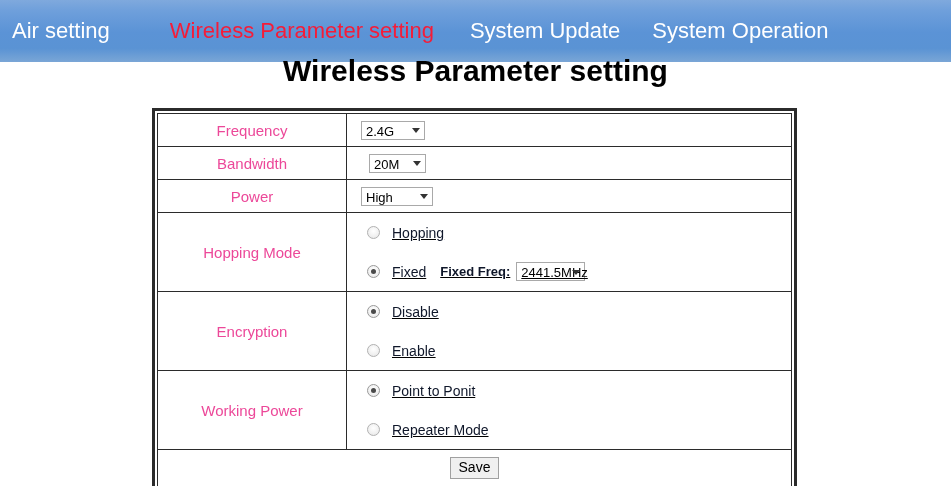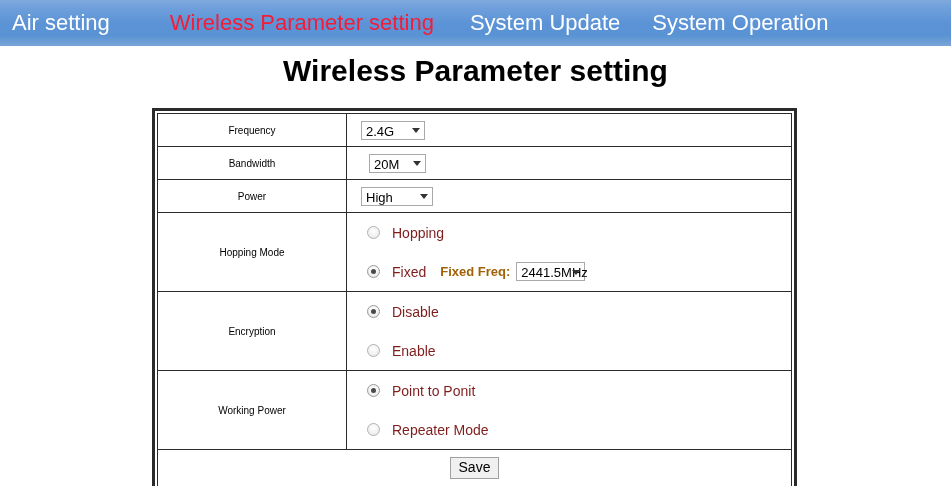--- a/index.html
+++ b/index.html
@@ -13,21 +13,21 @@
     font-family: "Liberation Sans", sans-serif;
     overflow: hidden;
   }
 
   
   .navbar {
     position: absolute;
     left: 0;
     top: 0;
     width: 951px;
-    height: 46px;
+    height: 62px;
     background: linear-gradient(to bottom,
         #7fa9dd 0%,
         #6e9fdb 18%,
         #5b93d6 52%,
         #5a93d4 78%,
         #7aa6d6 100%);
     box-sizing: border-box;
     display: flex;
     align-items: center;
     white-space: nowrap;
@@ -76,25 +76,26 @@
     table-layout: fixed;
   }
   .tbl td {
     border: 1px solid #2b2b2b;
     vertical-align: middle;
     padding: 0;
   }
   .col-label {
     width: 188px;
     text-align: center;
-    font-size: 10px;
-    color: #000000;
+    font-size: 15px;
+    color: #ec4899;
   }
   .col-field {
     padding-left: 14px !important;
+    text-decoration: underline;
   }
   .row-simple td { height: 32px; }
   .row-dual td { height: 78px; }
   .row-save td {
     height: 36px;
     text-align: center;
     border: 1px solid #2b2b2b;
   }
 
   
@@ -156,25 +157,25 @@
     top: 50%;
     width: 5px;
     height: 5px;
     margin-left: -2.5px;
     margin-top: -2.5px;
     border-radius: 50%;
     background: #4a4a4a;
   }
   .radio-label {
     font-size: 14px;
-    color: #7f1d1d;
+    color: #0f172a;
   }
   .inline-label {
     font-size: 13px;
-    color: #a16207;
+    color: #0f172a;
     font-weight: bold;
     margin-left: 14px;
     margin-right: 6px;
   }
 
   
   .save-btn {
     display: inline-block;
     font-family: "Liberation Sans", sans-serif;
     font-size: 14px;

